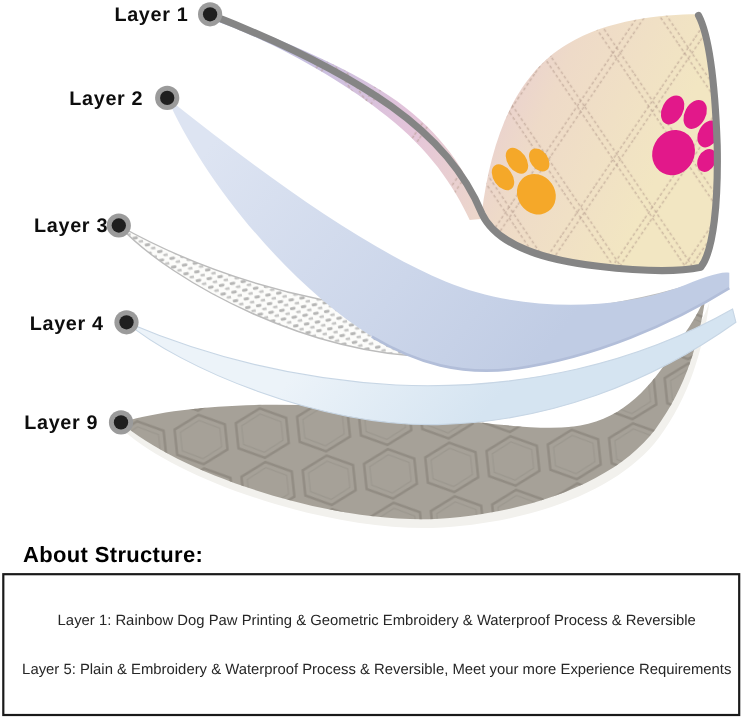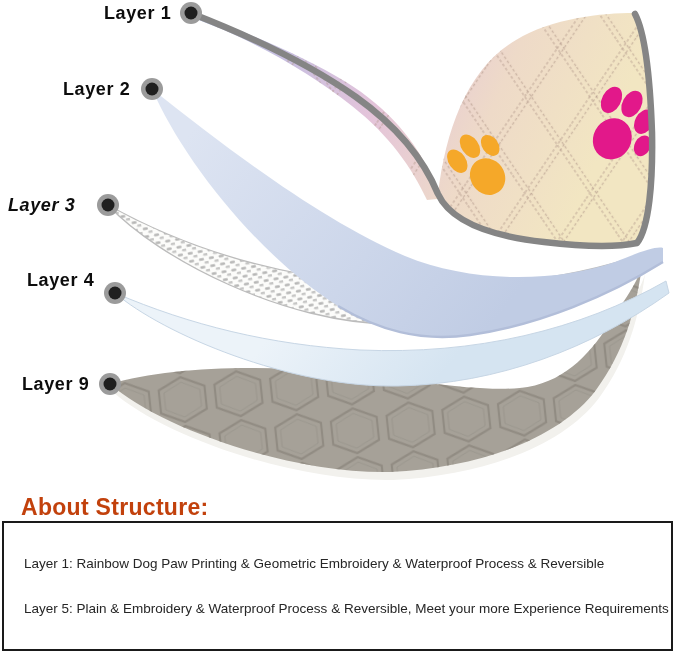--- a/index.html
+++ b/index.html
@@ -7,32 +7,33 @@
     position:relative;width:679px;height:654px;background:#ffffff;overflow:hidden;
     font-family:"Liberation Sans", sans-serif;
   }
   #art{position:absolute;left:0;top:0;}
   .layer-label{
     position:absolute;font-size:18px;font-weight:bold;color:#0d0d0d;
     letter-spacing:0.6px;white-space:nowrap;
   }
   #lbl1{left:104px;top:3px;}
   #lbl2{left:63px;top:79px;text-align:center;}
-  #lbl3{left:8px;top:195px;font-style:italic;}
-  #lbl4{left:27px;top:270px;}
+  #lbl3{left:31px;top:195px;}
+  #lbl4{left:27px;top:284px;}
   #lbl5{left:22px;top:374px;}
   .about-heading{
-    position:absolute;left:21px;top:494px;font-size:23px;font-weight:bold;
-    color:#c2410c;letter-spacing:0.3px;
+    position:absolute;left:21px;top:494px;font-size:20px;font-weight:bold;
+    color:#000000;letter-spacing:0.3px;
   }
   .desc-box{
     position:absolute;left:2px;top:521px;width:671px;height:130px;
     border:2px solid #1a1a1a;box-sizing:border-box;background:#ffffff;
     display:flex;flex-direction:column;justify-content:space-evenly;
     padding:2px 10px 2px 20px;
+    align-items:center;
   }
   .desc-line{
     font-size:13.5px;color:#262626;letter-spacing:0px;line-height:15px;white-space:nowrap;
   }
 </style>
 </head>
 <body>
 
 <div id="canvas">
 

